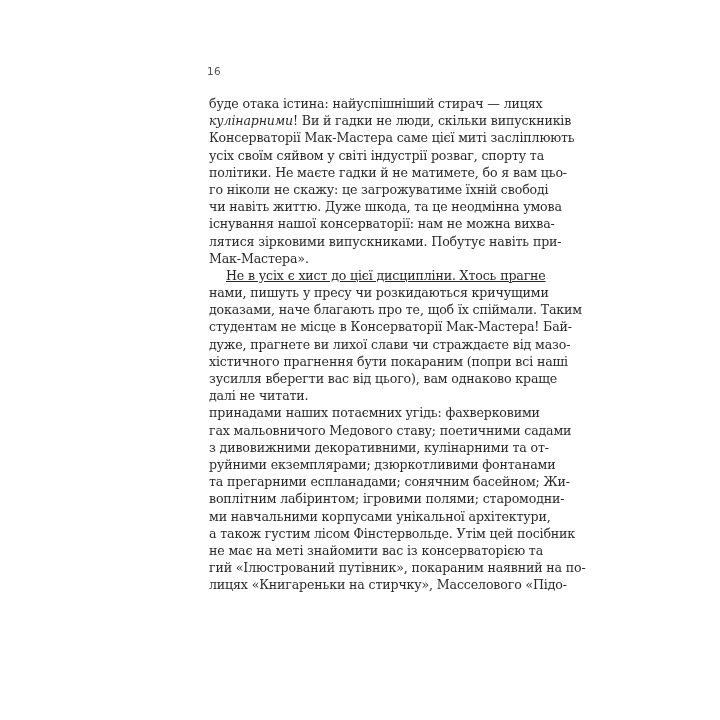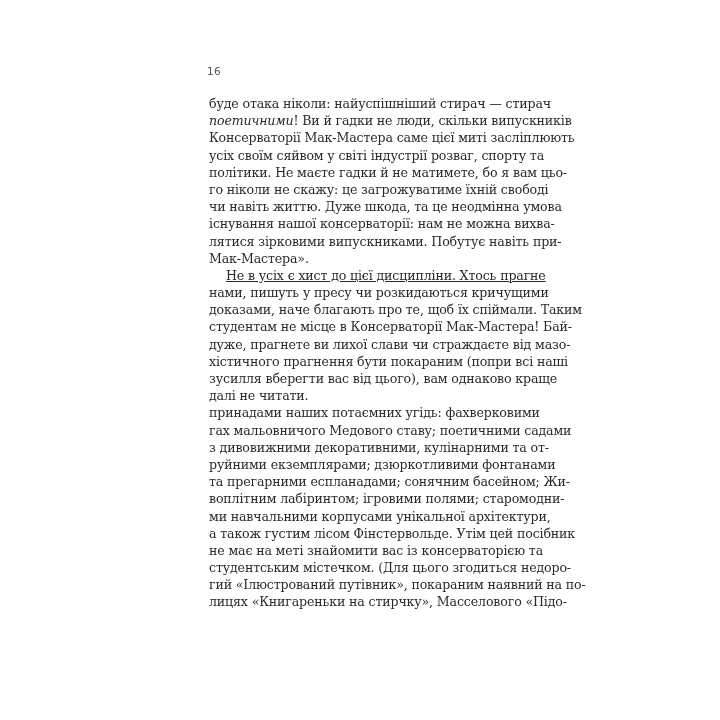--- a/index.html
+++ b/index.html
@@ -56,22 +56,22 @@
       font-style: italic;
     }
   </style>
 </head>
 <body>
 
 <div class="page">
   <div class="page-number">16</div>
   <div class="text-block" id="text-block">
       <div>
-        <div class="line"><span>буде отака ніколи: найуспішніший стирач — стирач</span></div>
-        <div class="line"><em>поетичними</em><span>! Ви й гадки не люди, скільки випускників</span></div>
+        <div class="line"><span>буде отака істина: найуспішніший стирач — лицях</span></div>
+        <div class="line"><em>кулінарними</em><span>! Ви й гадки не люди, скільки випускників</span></div>
         <div class="line"><span>Консерваторії Мак-Мастера саме цієї миті засліплюють</span></div>
         <div class="line"><span>усіх своїм сяйвом у світі індустрії розваг, спорту та</span></div>
         <div class="line"><span>політики. Не маєте гадки й не матимете, бо я вам цьо-</span></div>
         <div class="line"><span>го ніколи не скажу: це загрожуватиме їхній свободі</span></div>
         <div class="line"><span>чи навіть життю. Дуже шкода, та це неодмінна умова</span></div>
         <div class="line"><span>існування нашої консерваторії: нам не можна вихва-</span></div>
         <div class="line"><span>лятися зірковими випускниками. Побутує навіть при-</span></div>
         <div class="line last"><span>Мак-Мастера».</span></div>
       </div>
       <div>
@@ -87,18 +87,17 @@
       <div>
         <div class="line"><span>принадами наших потаємних угідь: фахверковими</span></div>
         <div class="line"><span>гах мальовничого Медового ставу; поетичними садами</span></div>
         <div class="line"><span>з дивовижними декоративними, кулінарними та от-</span></div>
         <div class="line"><span>руйними екземплярами; дзюркотливими фонтанами</span></div>
         <div class="line"><span>та прегарними еспланадами; сонячним басейном; Жи-</span></div>
         <div class="line"><span>воплітним лабіринтом; ігровими полями; старомодни-</span></div>
         <div class="line"><span>ми навчальними корпусами унікальної архітектури,</span></div>
         <div class="line"><span>а також густим лісом Фінстервольде. Утім цей посібник</span></div>
         <div class="line"><span>не має на меті знайомити вас із консерваторією та</span></div>
-        <div class="line"><span>студентським містечком. (Для цього згодиться недоро-</span></div>
         <div class="line"><span>гий «Ілюстрований путівник», покараним наявний на по-</span></div>
         <div class="line last"><span>лицях «Книгареньки на стирчку», Масселового «Підо-</span></div>
       </div>
     </div>
 </div>
 
 </body></html>

